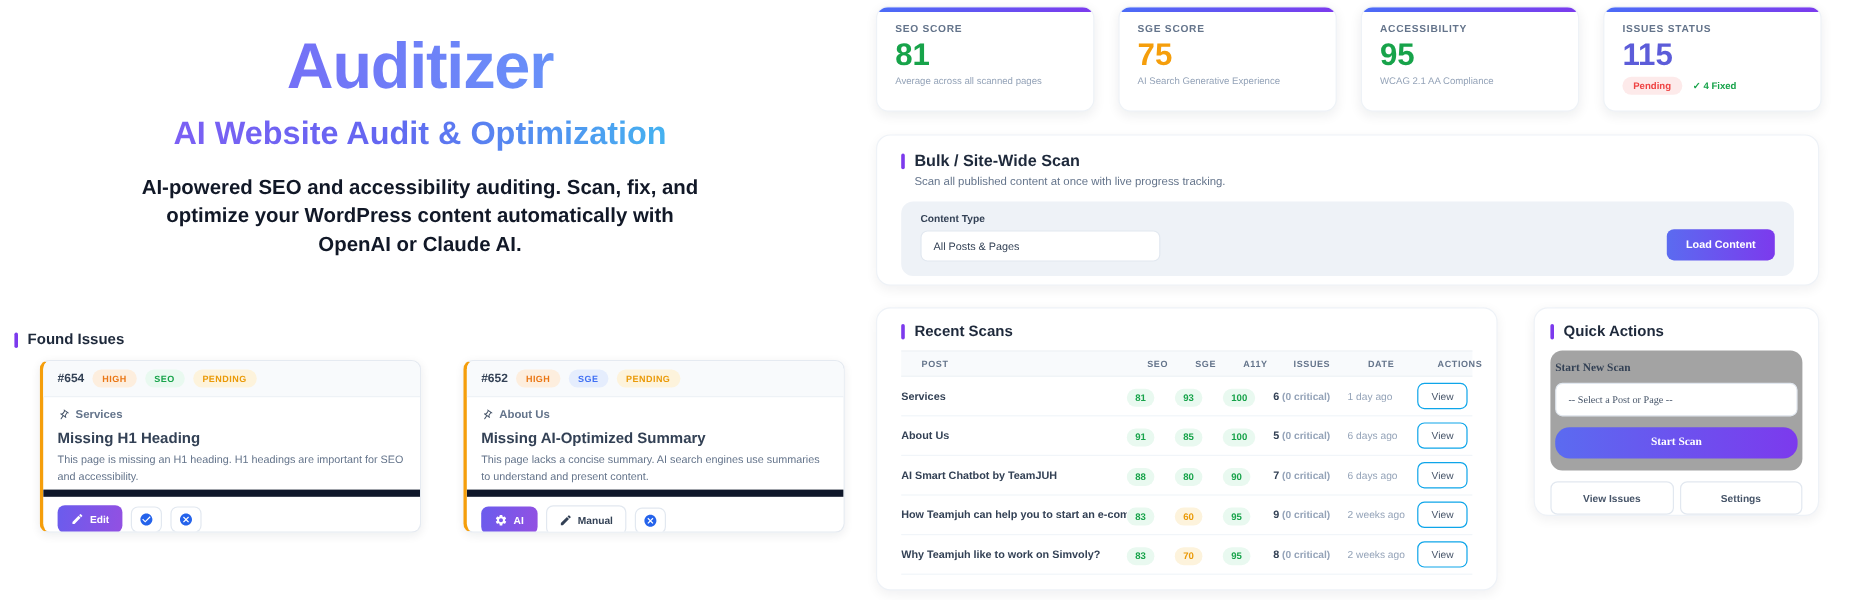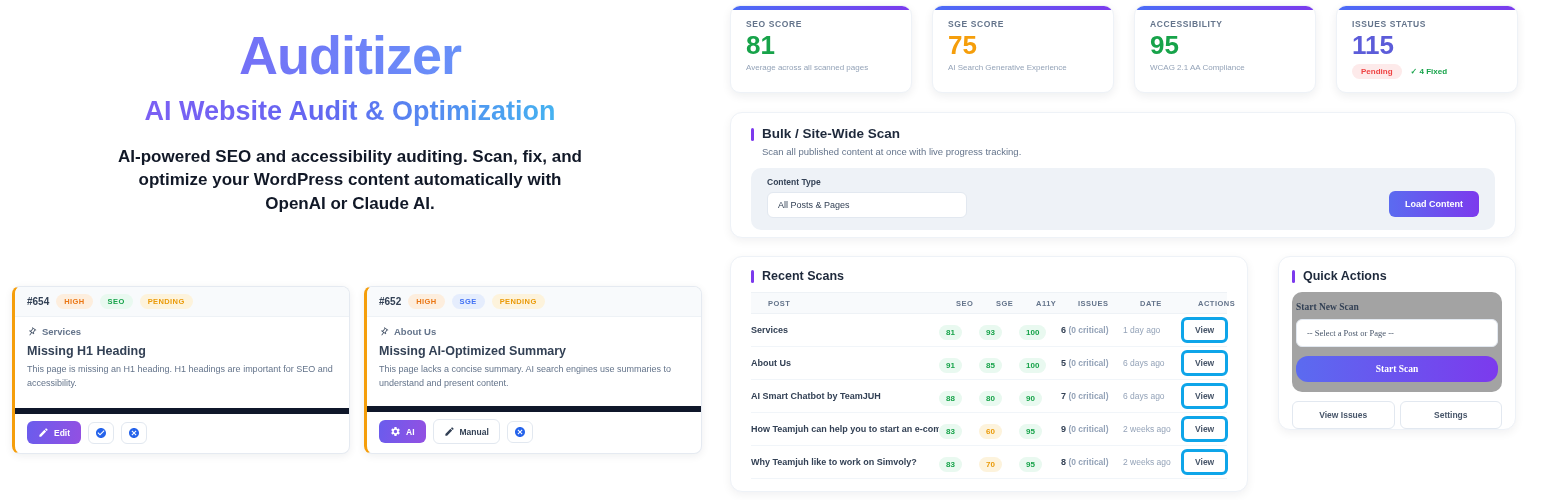--- a/index.html
+++ b/index.html
@@ -19,23 +19,23 @@
     color:#111827; line-height:1.38; }
 
   
   .sec-head { display:flex; align-items:flex-end; gap:8px; }
   .sec-bar { width:3px; height:13px; background:#7c3aed; border-radius:2px; }
   .sec-title { font-size:12.5px; font-weight:800; color:#1e293b; }
 
   
   .found { position:absolute; left:12px; top:276px; width:692px; }
   .issue-cards { display:flex; gap:14px; margin-top:10px; }
-  .issue-card { width:338px; height:168px; background:#fff; border:1px solid #e5eaf1;
+  .issue-card { width:338px; height:144px; background:#fff; border:1px solid #e5eaf1;
     border-left:3px solid #f59e0b; border-radius:8px; display:flex; flex-direction:column;
-    box-shadow:0 2px 8px rgba(15,23,42,.07); overflow:hidden; }
+    box-shadow:0 2px 8px rgba(15,23,42,.07); overflow:hidden;margin-left:21px; }
   .issue-head { display:flex; align-items:center; gap:7px; padding:7px 12px;
     background:#f8fafc; border-bottom:1px solid #eef2f6; }
   .issue-id { font-size:10px; font-weight:800; color:#334155; }
   .badge { font-size:7.5px; font-weight:800; letter-spacing:.4px; padding:3px 8px;
     border-radius:9px; }
   .badge-high { background:#fdeede; color:#ea7614; }
   .badge-seo  { background:#e9f9f0; color:#17a34a; }
   .badge-sge  { background:#e5edfd; color:#4070f4; }
   .badge-pending { background:#fdf3dc; color:#ea9a08; }
   .issue-body { flex:1; padding:9px 12px 4px; text-align:left; }
@@ -100,22 +100,22 @@
   .grid-row { height:33px; border-bottom:1px solid #f1f5f9; }
   .td-post { font-size:9px; font-weight:700; color:#334155; padding-right:6px;
     white-space:nowrap; overflow:hidden; }
   .pill { display:inline-block; font-size:8px; font-weight:800; padding:3px 7px;
     border-radius:9px; }
   .pill-green { background:#e9f9f0; color:#17a34a; }
   .pill-orange { background:#fdf3dc; color:#ea9a08; }
   .td-issues { font-size:8.5px; color:#94a3b8;font-weight:bold; }
   .td-issues b { color:#334155; font-size:9px; }
   .td-date { font-size:8.5px; color:#94a3b8; }
-  .view-btn { background:#fff; border:3px solid #0ea5e9; border-radius:6px;
-    font-size:8.5px; font-weight:700; color:#475569; padding:5px 11px; cursor:pointer;
+  .view-btn { background:#fff; border:1px solid #0ea5e9; border-radius:6px;
+    font-size:8.5px; font-weight:400; color:#475569; padding:5px 11px; cursor:pointer;
     font-family:inherit; }
 
   
   .quick { left:550px; top:256px; width:238px; height:174px; padding:12px 13px; }
   .qa-panel { margin-top:9px; background:#a3a3a3; border-radius:10px; padding:10px 4px;font-family:Liberation Serif, serif; }
   .qa-label { font-size:9.5px; font-weight:700; color:#334155; }
   .qa-select { margin-top:7px; width:100%; background:#fff; border:1px solid #e2e8f0;
     border-radius:6px; padding:8px 10px; font-size:8.5px; color:#475569; cursor:pointer; }
   .start-btn { margin-top:9px; width:100%; border:none;
     background:linear-gradient(90deg,#5b6bf0,#7c3aed); color:#fff; font-size:9.5px;
@@ -131,20 +131,24 @@
 
 <div class="canvas">
 
   <div class="hero">
     <div class="hero-title">Auditizer</div>
     <div class="hero-sub">AI Website Audit &amp; Optimization</div>
     <div class="hero-desc">AI-powered SEO and accessibility auditing. Scan, fix, and optimize your WordPress content automatically with OpenAI or Claude AI.</div>
   </div>
 
   <div class="found">
+    <div class="sec-head">
+      <div class="sec-bar"></div>
+      <div class="sec-title">Found Issues</div>
+    </div>
     <div class="issue-cards">
 
       <div class="issue-card">
         <div class="issue-head">
           <span class="issue-id">#654</span>
           <span class="badge badge-high">HIGH</span>
           <span class="badge badge-seo">SEO</span>
           <span class="badge badge-pending">PENDING</span>
         </div>
         <div class="issue-body">

